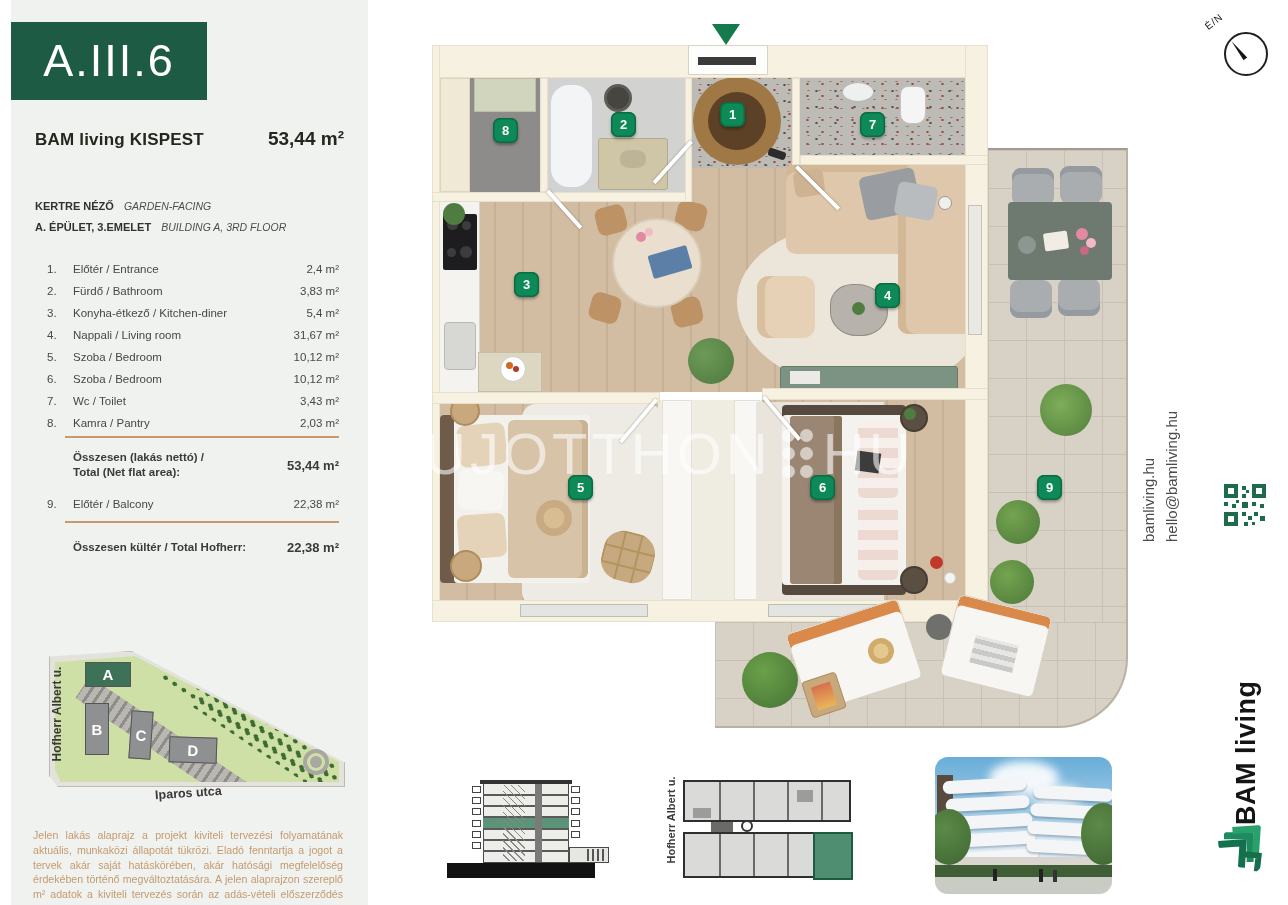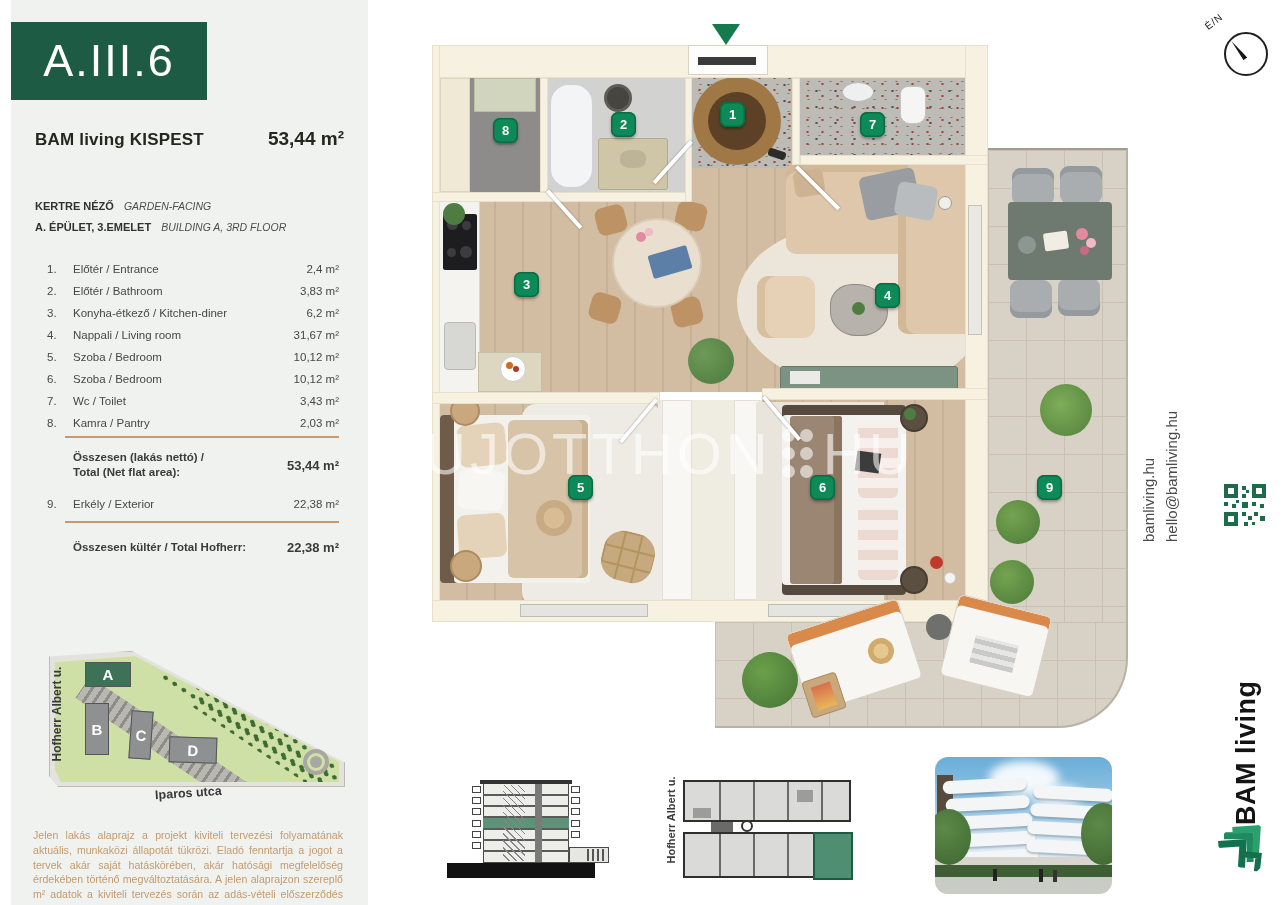--- a/index.html
+++ b/index.html
@@ -113,27 +113,27 @@
     </div>
 
     <div id="room-table" class="abs">
       <div class="room-row">
           <span class="rn">1.</span>
           <span class="rname">Előtér / Entrance</span>
           <span class="rarea">2,4 m²</span>
         </div>
       <div class="room-row">
           <span class="rn">2.</span>
-          <span class="rname">Előtér / Bathroom</span>
+          <span class="rname">Fürdő / Bathroom</span>
           <span class="rarea">3,83 m²</span>
         </div>
       <div class="room-row">
           <span class="rn">3.</span>
           <span class="rname">Konyha-étkező / Kitchen-diner</span>
-          <span class="rarea">6,2 m²</span>
+          <span class="rarea">5,4 m²</span>
         </div>
       <div class="room-row">
           <span class="rn">4.</span>
           <span class="rname">Nappali / Living room</span>
           <span class="rarea">31,67 m²</span>
         </div>
       <div class="room-row">
           <span class="rn">5.</span>
           <span class="rname">Szoba / Bedroom</span>
           <span class="rarea">10,12 m²</span>
@@ -160,21 +160,21 @@
     <div class="abs" style="left:62px;top:450px;width:266px;display:flex;justify-content:space-between;">
       <div class="tot-label">
         <div>Összesen (lakás nettó) /</div>
         <div>Total (Net flat area):</div>
       </div>
       <div class="tot-value" style="align-self:center;">53,44 m²</div>
     </div>
 
     <div class="abs room-row" style="left:36px;top:493px;width:292px;">
       <span class="rn">9.</span>
-      <span class="rname">Erkély / Exterior</span>
+      <span class="rname">Előtér / Balcony</span>
       <span class="rarea">22,38 m²</span>
     </div>
     <div class="abs hr-orange" style="left:54px;top:521px;width:274px;"></div>
 
     <div class="abs" style="left:62px;top:540px;width:266px;display:flex;justify-content:space-between;">
       <span class="tot-label">Összesen kültér / Total Hofherr:</span>
       <span class="tot-value">22,38 m²</span>
     </div>
 
     <div id="site-map" class="abs">

